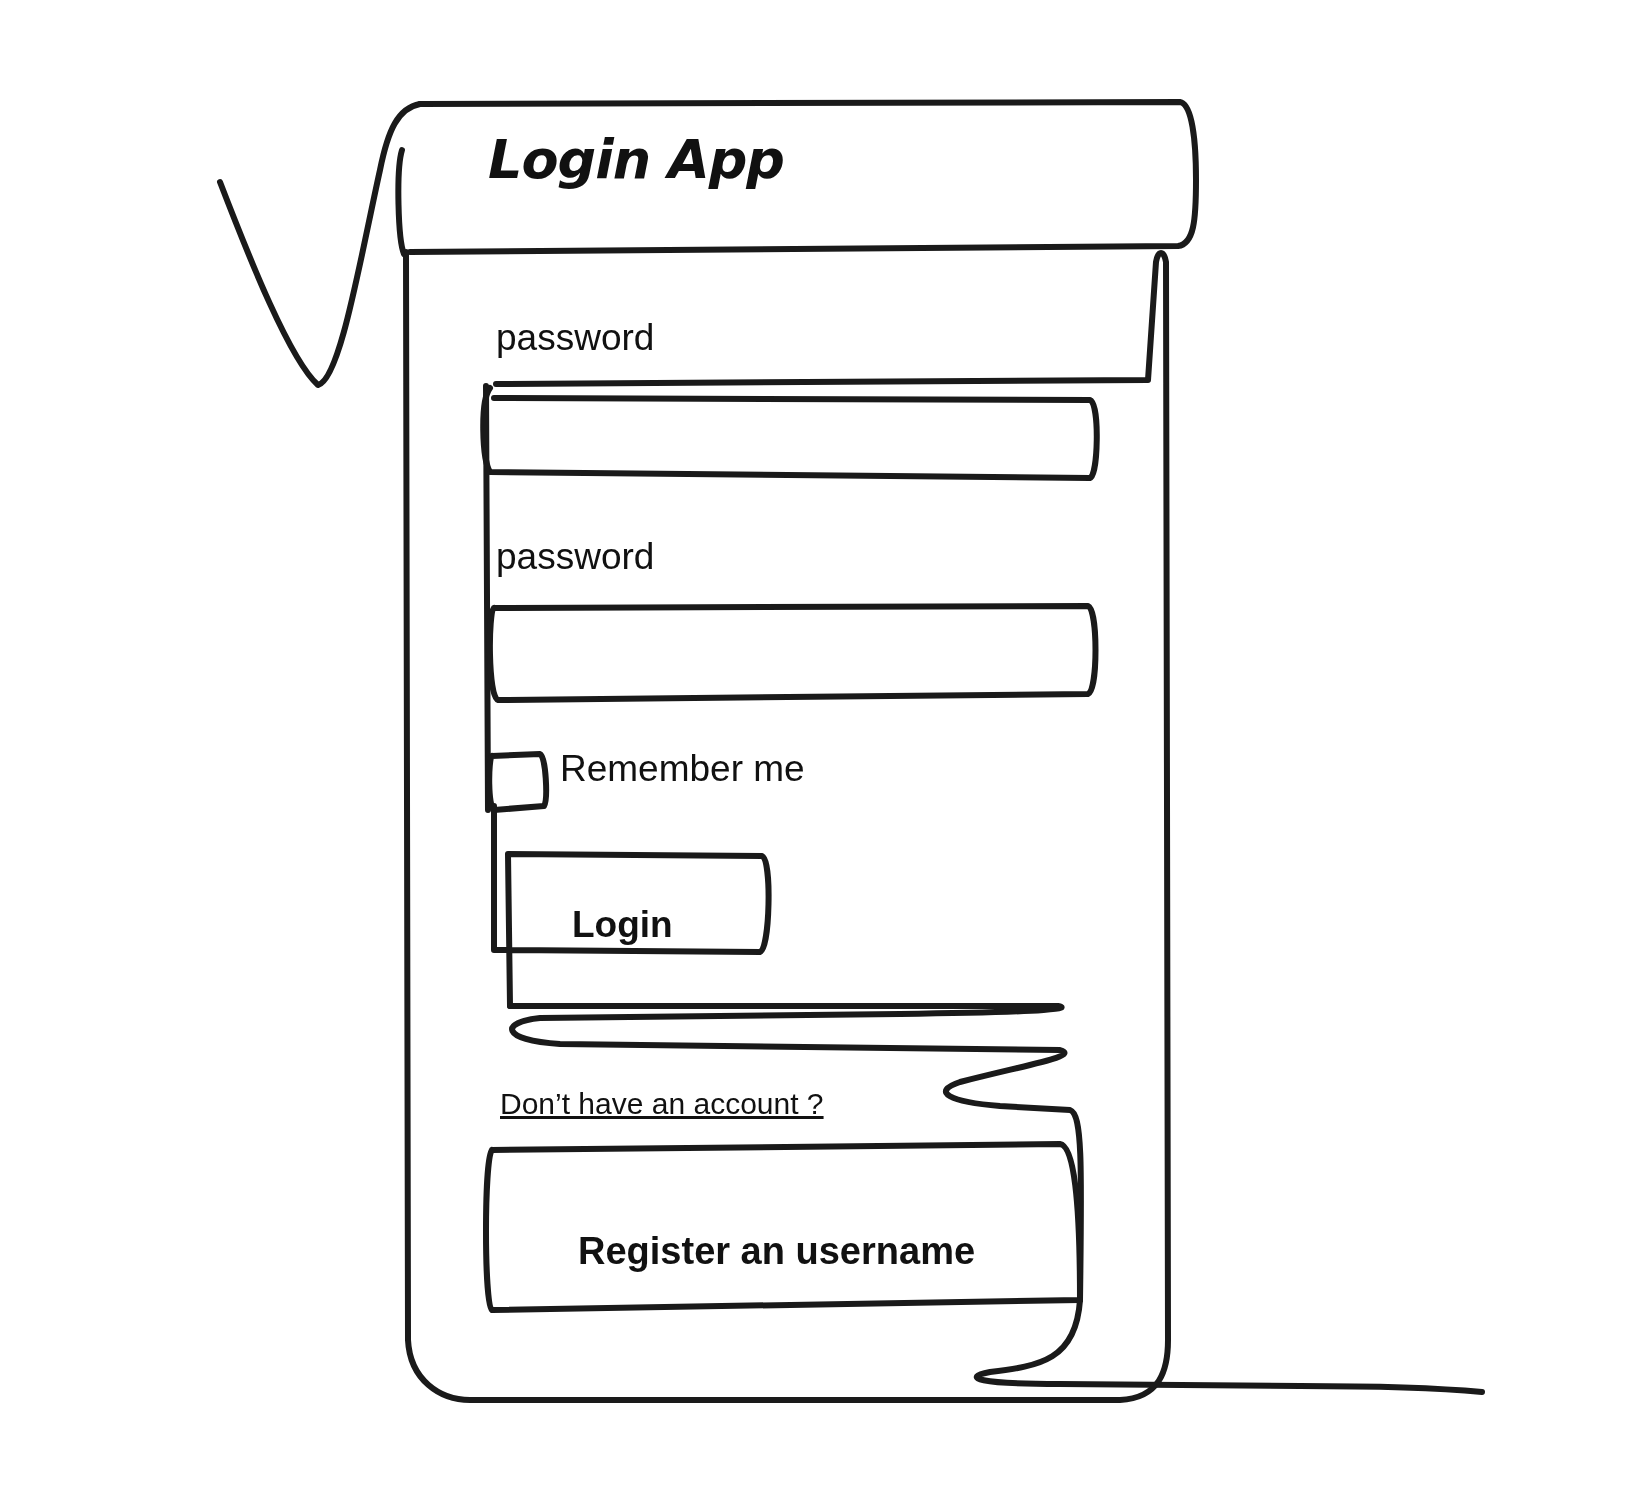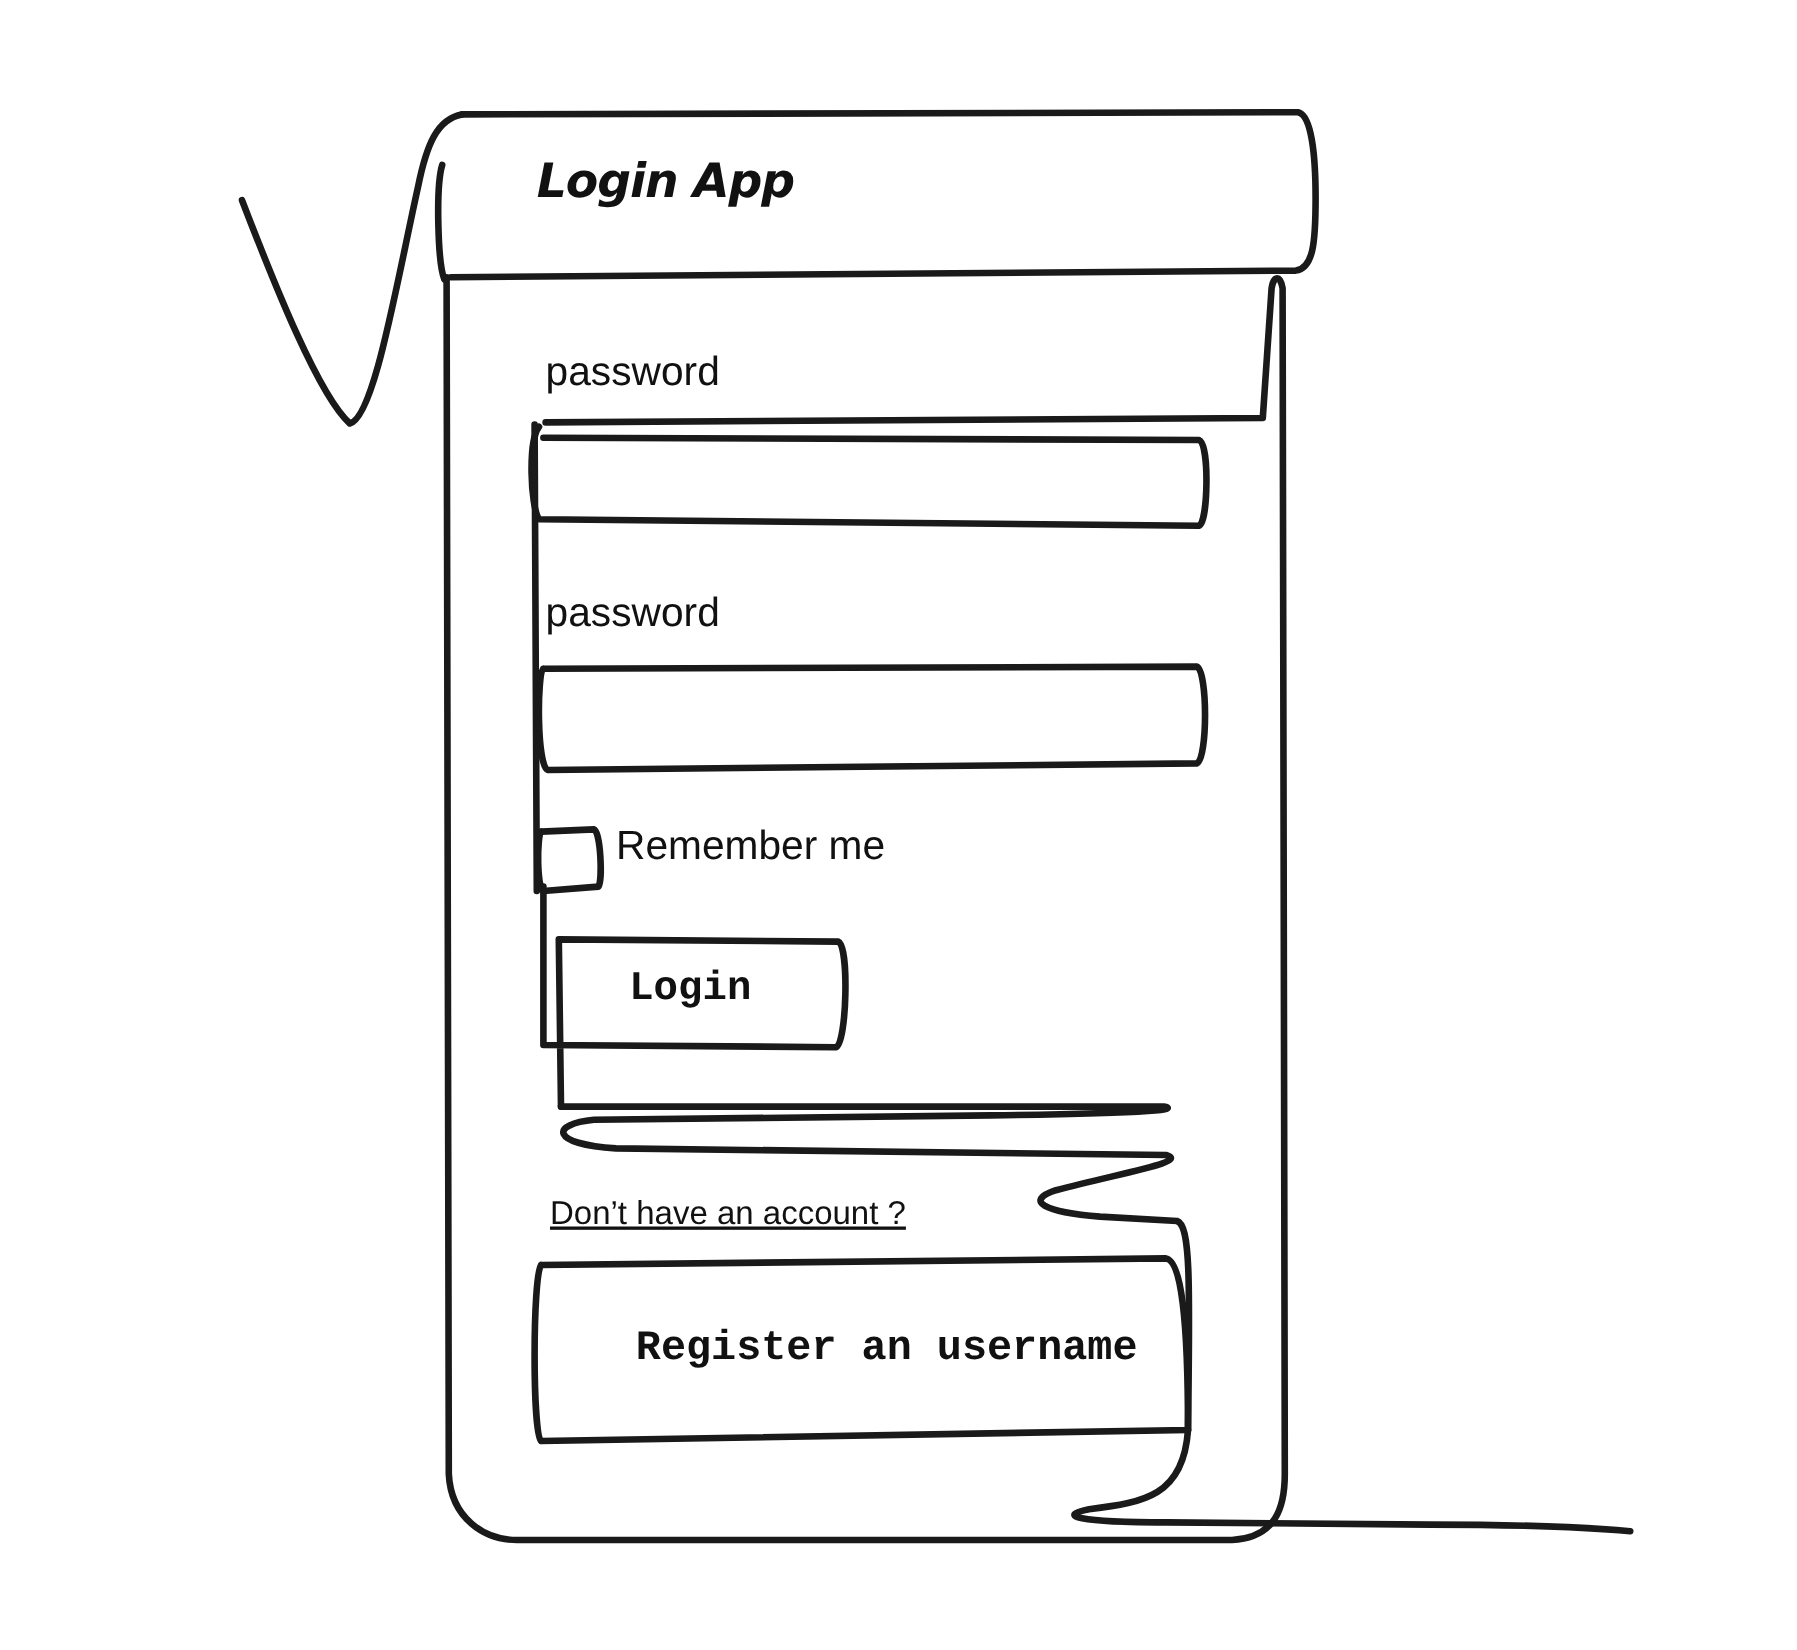--- a/index.html
+++ b/index.html
@@ -1,26 +1,26 @@
 <!DOCTYPE html>
 <html><head>
 <meta charset="utf-8">
 <style>
   html, body { margin: 0; padding: 0; background: #ffffff; }
   body { width: 1634px; height: 1500px; position: relative; overflow: hidden;
          font-family: "DejaVu Sans", sans-serif; color: #111; }
   svg.lines { position: absolute; left: 0; top: 0; }
   .t { position: absolute; white-space: nowrap; color: #111; }
-  .title { left: 488px; top: 140px; font-size: 43px; font-weight: bold;
+  .title { left: 488px; top: 128px; font-size: 54px; font-weight: bold;
            font-family: "DejaVu Sans", sans-serif; font-style: italic; letter-spacing: -1px; }
   .label { font-size: 37px; font-family: "Liberation Sans", sans-serif; }
   .lbl-user { left: 496px; top: 317px; }
   .lbl-pass { left: 496px; top: 536px; }
   .lbl-rem { left: 560px; top: 748px; }
-  .btn-text { font-weight: bold; font-family: Liberation Mono, monospace; }
+  .btn-text { font-weight: bold; font-family: Liberation Sans, sans-serif; margin-top: 26px; }
   .login-text { left: 572px; top: 880px; font-size: 37px; }
   .reg-text { left: 578px; top: 1206px; font-size: 38px; }
   .small { left: 500px; top: 1087px; font-size: 30px; font-family: "Liberation Sans", sans-serif; text-decoration: underline; }
   .hit { position: absolute; background: transparent; border: none; }
 </style>
 </head>
 <body>
 
 <svg class="lines" width="1634" height="1500" viewBox="0 0 1634 1500" fill="none" stroke="#1a1a1a" stroke-width="6" stroke-linecap="round" stroke-linejoin="round">
 

